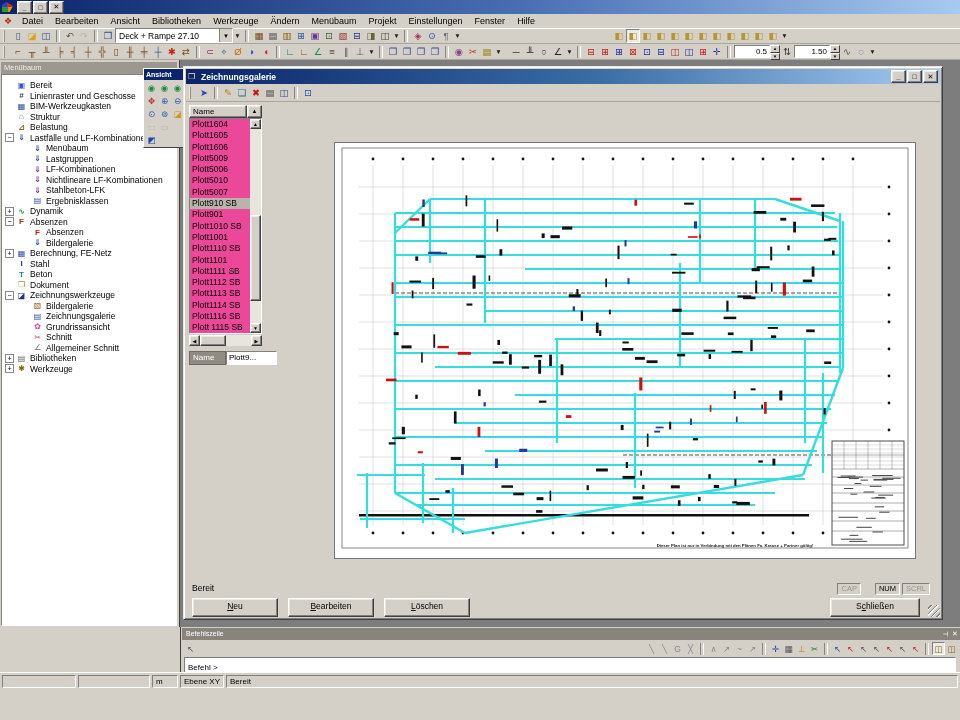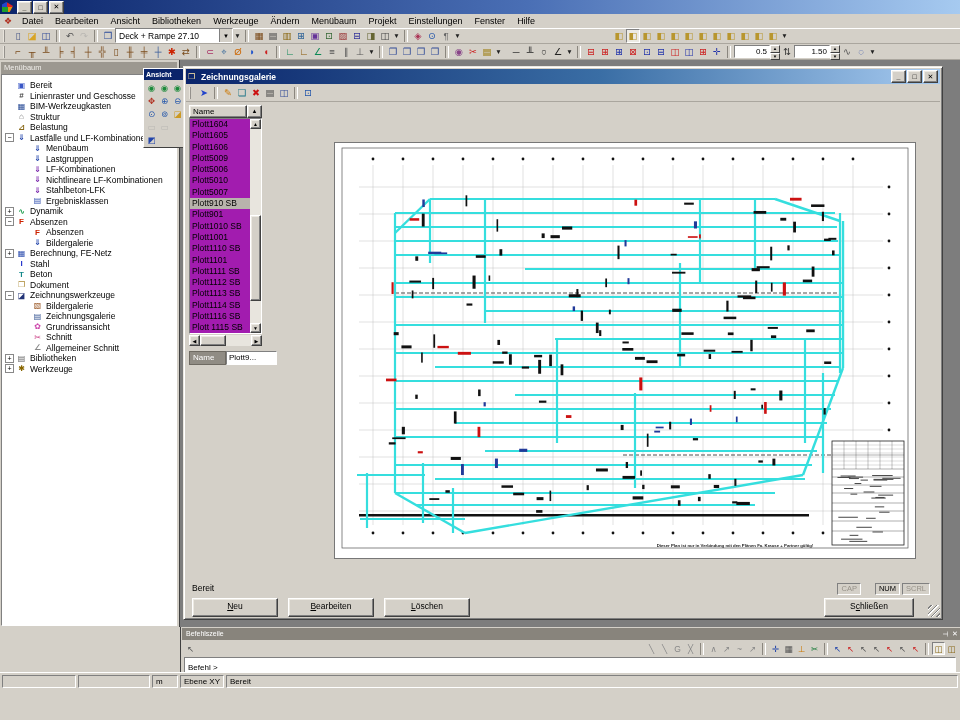--- a/index.html
+++ b/index.html
@@ -50,21 +50,21 @@
   #ansicht .icons{display:flex;flex-wrap:wrap;width:42px;padding:1px;}
   
   #gallery{left:183px;top:6px;width:758px;height:552px;background:#D4D0C8;border:1px solid;border-color:#ece9e2 #404040 #404040 #ece9e2;
            box-shadow:inset 1px 1px 0 #fff, inset -1px -1px 0 #808080;z-index:10;}
   #gtitle{left:2px;top:2px;width:754px;height:15px;background:linear-gradient(90deg,#0A246A,#3A6ea5 55%,#A6CAF0);
           display:flex;align-items:center;color:#fff;font-size:8.5px;font-weight:bold;padding:0 2px;box-sizing:border-box;}
   #gtools{left:2px;top:17px;width:754px;height:18px;display:flex;align-items:center;border-bottom:1px solid #aaa69e;padding-left:2px;box-sizing:border-box;}
   #plist-hdr{left:5px;top:38px;width:73px;height:13px;display:flex;}
   #plist-hdr .hcell{flex:1;font-size:8px;line-height:11px;padding-left:3px;}
   #plist-hdr .hsort{width:13px;font-size:6px;text-align:center;line-height:11px;}
-  #plist{left:5px;top:51px;width:73px;height:216px;background:#a21caf;border:1px solid;border-color:#808080 #fff #fff #808080;box-sizing:border-box;overflow:hidden;}
+  #plist{left:5px;top:51px;width:73px;height:216px;background:#ec4899;border:1px solid;border-color:#808080 #fff #fff #808080;box-sizing:border-box;overflow:hidden;}
   .prow{height:11.3px;font-size:8.5px;line-height:11.3px;padding-left:2px;white-space:nowrap;width:58px;overflow:hidden;}
   .prow.sel{background:#b8b4ac;}
   #pvscroll{left:66px;top:52px;width:11px;height:214px;background:#e8e5de;}
   .sbtn{position:absolute;width:11px;height:10px;font-size:5px;display:flex;align-items:center;justify-content:center;box-sizing:border-box;}
   #pthumb{position:absolute;left:0;top:96px;width:11px;height:86px;box-sizing:border-box;}
   #phscroll{left:5px;top:268px;width:73px;height:11px;background:#e8e5de;}
   #phthumb{position:absolute;left:11px;top:0;width:26px;height:11px;box-sizing:border-box;}
   #propgrid{left:5px;top:284px;width:88px;height:14px;display:flex;}
   #propgrid .pl{width:37px;background:#908c84;color:#fff;font-size:8px;line-height:12px;padding-left:3px;border:1px solid #6e6a62;box-sizing:border-box;}
   #propgrid .pv{flex:1;background:#fff;font-size:8px;line-height:12px;padding-left:2px;border:1px solid;border-color:#808080 #fff #fff #808080;box-sizing:border-box;white-space:nowrap;overflow:hidden;}
@@ -811,21 +811,21 @@
 
       <div class="abs" id="gstatus">Bereit</div>
       <div class="abs gbtn btn3d" id="btn-neu" style="left:8px;width:84px;"><u>N</u>eu</div>
       <div class="abs gbtn btn3d" id="btn-bearbeiten" style="left:104px;width:84px;"><u>B</u>earbeiten</div>
       <div class="abs gbtn btn3d" id="btn-loeschen" style="left:200px;width:84px;"><u>L</u>öschen</div>
       <div class="abs" id="keylocks">
           <span style="color: rgb(151, 146, 137);">CAP</span>
           <span style="color: rgb(0, 0, 0); margin-left: 12px;">NUM</span>
           <span style="color: rgb(151, 146, 137);">SCRL</span>
         </div>
-      <div class="abs gbtn btn3d" id="btn-schliessen" style="right:28px;width:88px;">S<u>c</u>hließen</div>
+      <div class="abs gbtn btn3d" id="btn-schliessen" style="right:22px;width:88px;">S<u>c</u>hließen</div>
       <div class="abs" id="grip"></div>
     </div>
   </div>
 
   <div class="abs" id="cmdpanel">
     <div class="abs" id="cmdtitle">
       <span style="flex:1;">Befehlszeile</span>
       <span style="width:10px;text-align:center;transform:rotate(90deg);font-size:7px;">⊤</span>
       <span style="width:10px;text-align:center;font-size:7px;">✕</span>
     </div>

